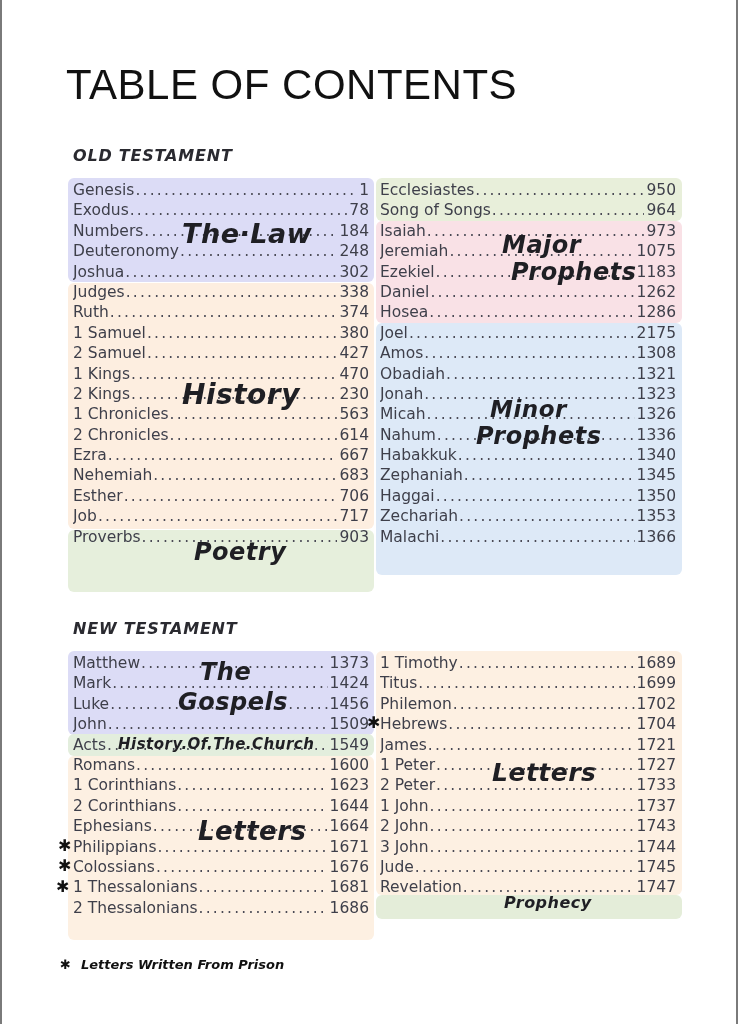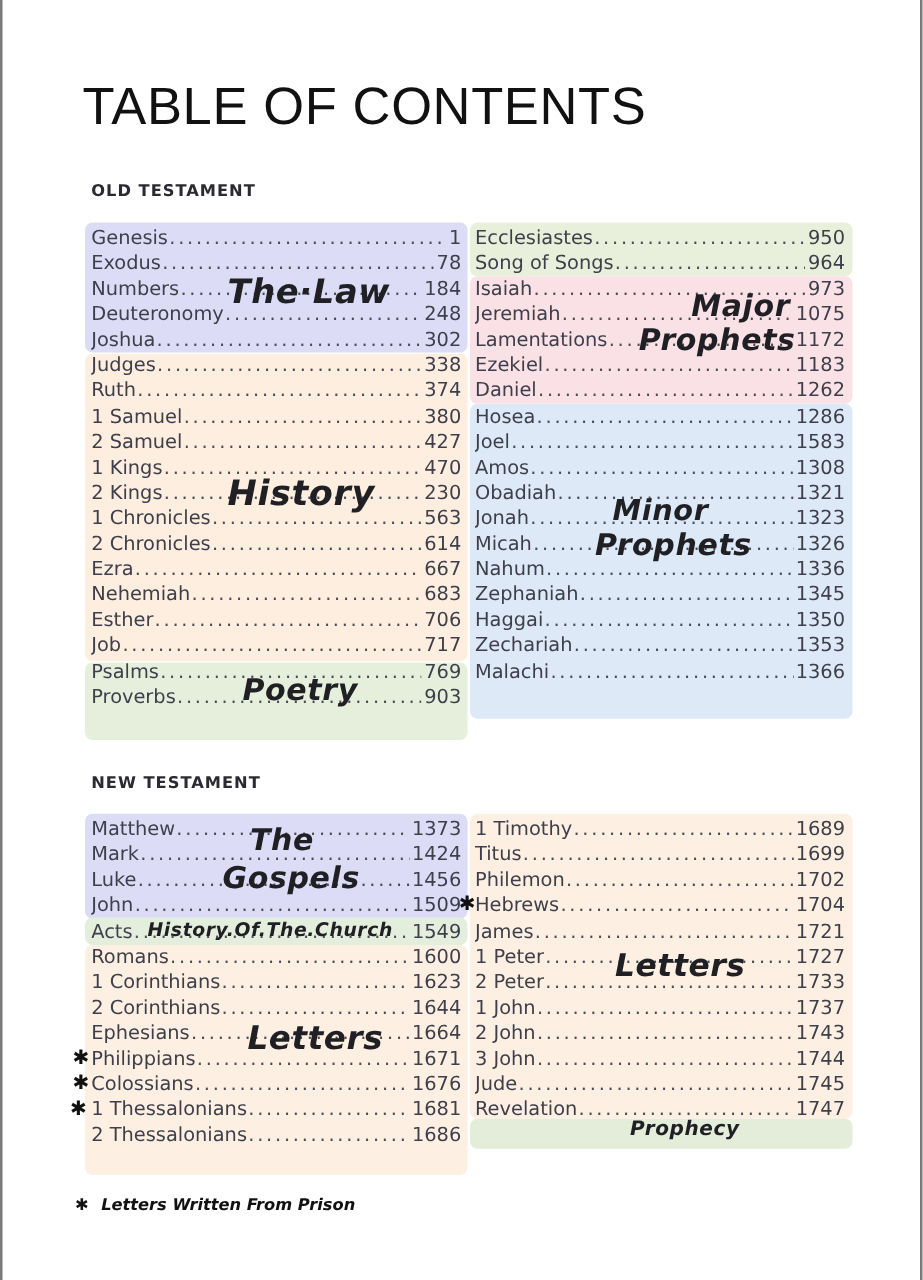--- a/index.html
+++ b/index.html
@@ -3,21 +3,21 @@
 <meta charset="utf-8">
 <style>
   html, body { margin: 0; padding: 0; background: #ffffff; }
   body { width: 738px; height: 1024px; position: relative; overflow: hidden;
          font-family: "DejaVu Sans", sans-serif; color: #3b3b44; }
   .page { position: absolute; left: 0; top: 0; width: 738px; height: 1024px;
           border-left: 2px solid #7a7a7a; border-right: 2px solid #7a7a7a; box-sizing: border-box; }
   .title { position: absolute; left: 64px; top: 64px; font-family: "Liberation Sans", sans-serif;
            font-size: 42px; letter-spacing: 0.5px; color: #111; font-weight: 400; line-height: 1; }
   .section-h { position: absolute; left: 71px; font-family: "DejaVu Sans", sans-serif;
-               font-weight: bold; font-size: 13px; letter-spacing: 0.8px; color: #2a2a30; }
+               font-weight: bold; font-size: 16px; letter-spacing: 0.8px; color: #2a2a30; font-style: italic; }
   .band { position: absolute; border-radius: 6px; }
   .col { position: absolute; width: 296px; }
   .row { position: relative; height: 20.4px; line-height: 20.4px; font-size: 15.5px;
          font-family: "DejaVu Sans", sans-serif; color: #3e3f4a; display: flex; white-space: nowrap; overflow: hidden; }
   .row .name { flex: 0 0 auto; padding-right: 1px; }
   .row .dots { flex: 1 1 auto; overflow: hidden; letter-spacing: 2.2px; color: #4a4a55; }
   .row .dots::before { content: "................................................................"; }
   .row .page { position: static; border: none; width: auto; height: auto; flex: 0 0 auto; padding-left: 2px; }
   .hand { position: absolute; font-family: "DejaVu Sans", sans-serif; font-style: italic; font-weight: bold;
           color: #1f1f24; white-space: nowrap; line-height: 1; letter-spacing: 0.5px; }
@@ -122,25 +122,20 @@
         <span class="name">Esther</span>
         <span class="dots"></span>
         <span class="page">706</span>
       </div>
       <div class="row">
         <span class="name">Job</span>
         <span class="dots"></span>
         <span class="page">717</span>
       </div>
       <div class="row">
-        <span class="name">Psalms</span>
-        <span class="dots"></span>
-        <span class="page">769</span>
-      </div>
-      <div class="row">
         <span class="name">Proverbs</span>
         <span class="dots"></span>
         <span class="page">903</span>
       </div>
     </div>
   <div class="col" style="left:378px;top:180px" id="ot-right">
       <div class="row">
         <span class="name">Ecclesiastes</span>
         <span class="dots"></span>
         <span class="page">950</span>
@@ -154,43 +149,38 @@
         <span class="name">Isaiah</span>
         <span class="dots"></span>
         <span class="page">973</span>
       </div>
       <div class="row">
         <span class="name">Jeremiah</span>
         <span class="dots"></span>
         <span class="page">1075</span>
       </div>
       <div class="row">
-        <span class="name">Lamentations</span>
-        <span class="dots"></span>
-        <span class="page">1172</span>
-      </div>
-      <div class="row">
         <span class="name">Ezekiel</span>
         <span class="dots"></span>
         <span class="page">1183</span>
       </div>
       <div class="row">
         <span class="name">Daniel</span>
         <span class="dots"></span>
         <span class="page">1262</span>
       </div>
       <div class="row">
         <span class="name">Hosea</span>
         <span class="dots"></span>
         <span class="page">1286</span>
       </div>
       <div class="row">
         <span class="name">Joel</span>
         <span class="dots"></span>
-        <span class="page">1583</span>
+        <span class="page">2175</span>
       </div>
       <div class="row">
         <span class="name">Amos</span>
         <span class="dots"></span>
         <span class="page">1308</span>
       </div>
       <div class="row">
         <span class="name">Obadiah</span>
         <span class="dots"></span>
         <span class="page">1321</span>
@@ -202,20 +192,25 @@
       </div>
       <div class="row">
         <span class="name">Micah</span>
         <span class="dots"></span>
         <span class="page">1326</span>
       </div>
       <div class="row">
         <span class="name">Nahum</span>
         <span class="dots"></span>
         <span class="page">1336</span>
+      </div>
+      <div class="row">
+        <span class="name">Habakkuk</span>
+        <span class="dots"></span>
+        <span class="page">1340</span>
       </div>
       <div class="row">
         <span class="name">Zephaniah</span>
         <span class="dots"></span>
         <span class="page">1345</span>
       </div>
       <div class="row">
         <span class="name">Haggai</span>
         <span class="dots"></span>
         <span class="page">1350</span>
@@ -228,21 +223,21 @@
       <div class="row">
         <span class="name">Malachi</span>
         <span class="dots"></span>
         <span class="page">1366</span>
       </div>
     </div>
 
   <div class="hand" style="left:180px;top:381px;font-size:28px">History</div>
   <div class="hand" style="left:180px;top:220px;font-size:27px">The·Law</div>
   <div class="hand" style="left:192px;top:540px;font-size:24px">Poetry</div>
-  <div class="hand" style="left:551px;top:233px;font-size:24px">Major</div>
+  <div class="hand" style="left:500px;top:233px;font-size:24px">Major</div>
   <div class="hand" style="left:509px;top:260px;font-size:24px">Prophets</div>
   <div class="hand" style="left:488px;top:398px;font-size:23px">Minor</div>
   <div class="hand" style="left:474px;top:424px;font-size:24px">Prophets</div>
 
   <div class="section-h" style="top:619px">NEW TESTAMENT</div>
 
   <div class="band" style="left:66px;top:651px;width:306px;height:84px;background:#dcdcf6"></div>
   <div class="band" style="left:66px;top:734px;width:306px;height:22px;background:#e3eedd"></div>
   <div class="band" style="left:66px;top:756px;width:306px;height:184px;background:#fdf0e2"></div>
   <div class="band" style="left:374px;top:651px;width:306px;height:244px;background:#fdf0e2"></div>

